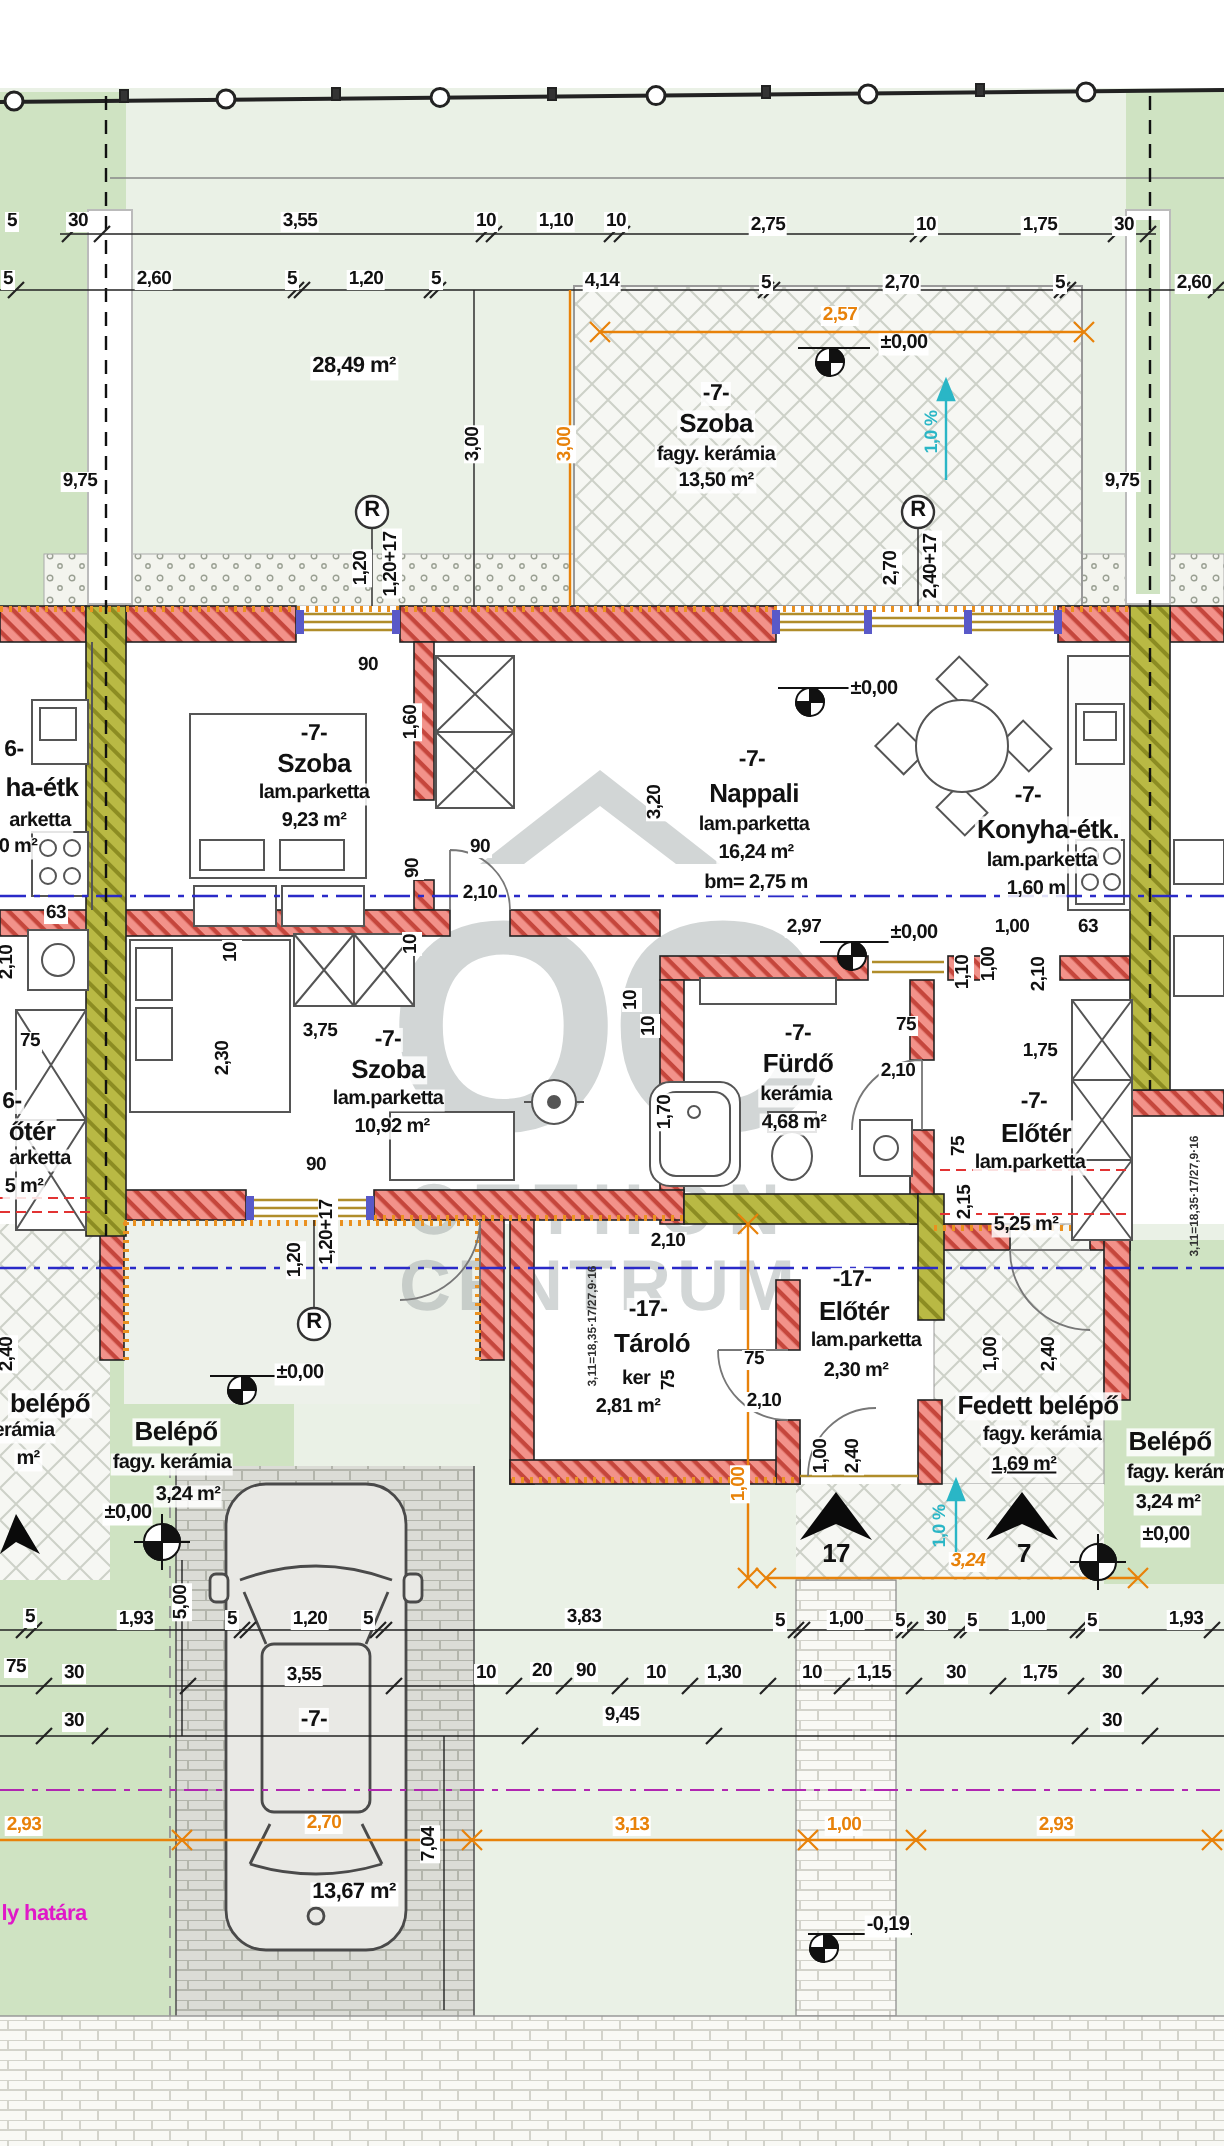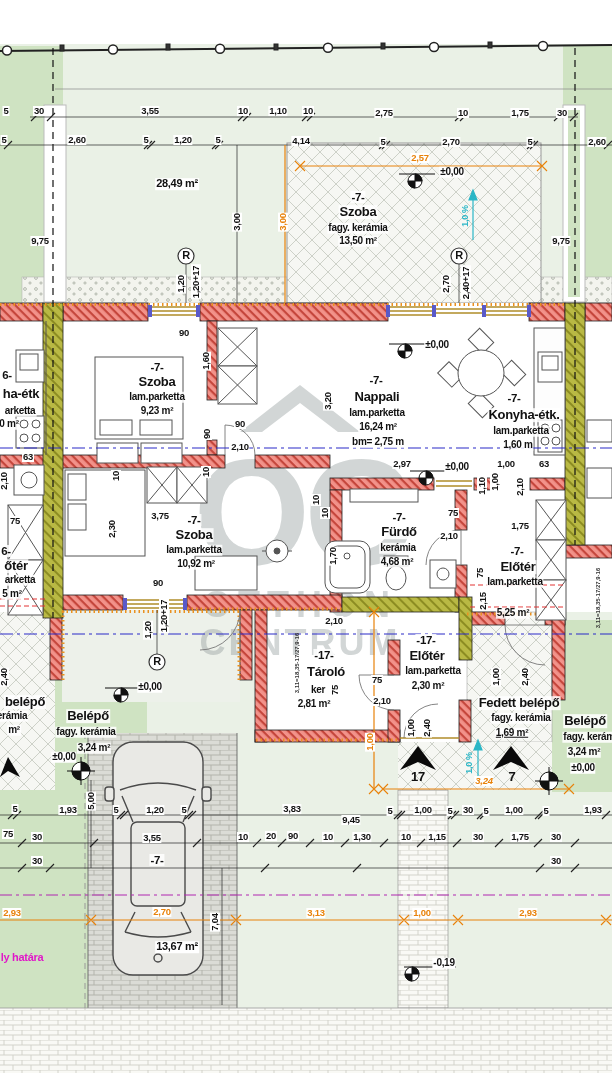--- a/index.html
+++ b/index.html
@@ -570,21 +570,21 @@
       <span class="lbl dim" style="left: 293px; top: 836px;">90</span>
       <span class="lbl dim" style="left: 328px; top: 837px;">10</span>
       <span class="lbl dim" style="left: 362px; top: 837px;">1,30</span>
       <span class="lbl dim" style="left: 406px; top: 837px;">10</span>
       <span class="lbl dim" style="left: 437px; top: 837px;">1,15</span>
       <span class="lbl dim" style="left: 478px; top: 837px;">30</span>
       <span class="lbl dim" style="left: 520px; top: 837px;">1,75</span>
       <span class="lbl dim" style="left: 556px; top: 837px;">30</span>
       <span class="lbl dim" style="left: 37px; top: 861px;">30</span>
       <span class="lbl unit" style="left: 157px; top: 860px;">-7-</span>
-      <span class="lbl dim" style="left: 311px; top: 820px; margin-left: 40px;">9,45</span>
+      <span class="lbl dim" style="left: 311px; top: 858px;">9,45</span>
       <span class="lbl dim" style="left: 556px; top: 861px;">30</span>
       <span class="lbl dim orange" style="left: 12px; top: 913px;">2,93</span>
       <span class="lbl dim orange" style="left: 162px; top: 912px;">2,70</span>
       <span class="lbl dim orange" style="left: 316px; top: 913px;">3,13</span>
       <span class="lbl dim orange" style="left: 422px; top: 913px;">1,00</span>
       <span class="lbl dim orange" style="left: 528px; top: 913px;">2,93</span>
       <span class="lbl dim rot" style="left: 215px; top: 922px;">7,04</span>
       <span class="lbl area" style="left: 177px; top: 947px;">13,67 m²</span>
       <span class="lbl mag" style="left: 22px; top: 958px;">ly határa</span>
       <span class="lbl lvl" style="left: 444px; top: 963px;">-0,19</span>

